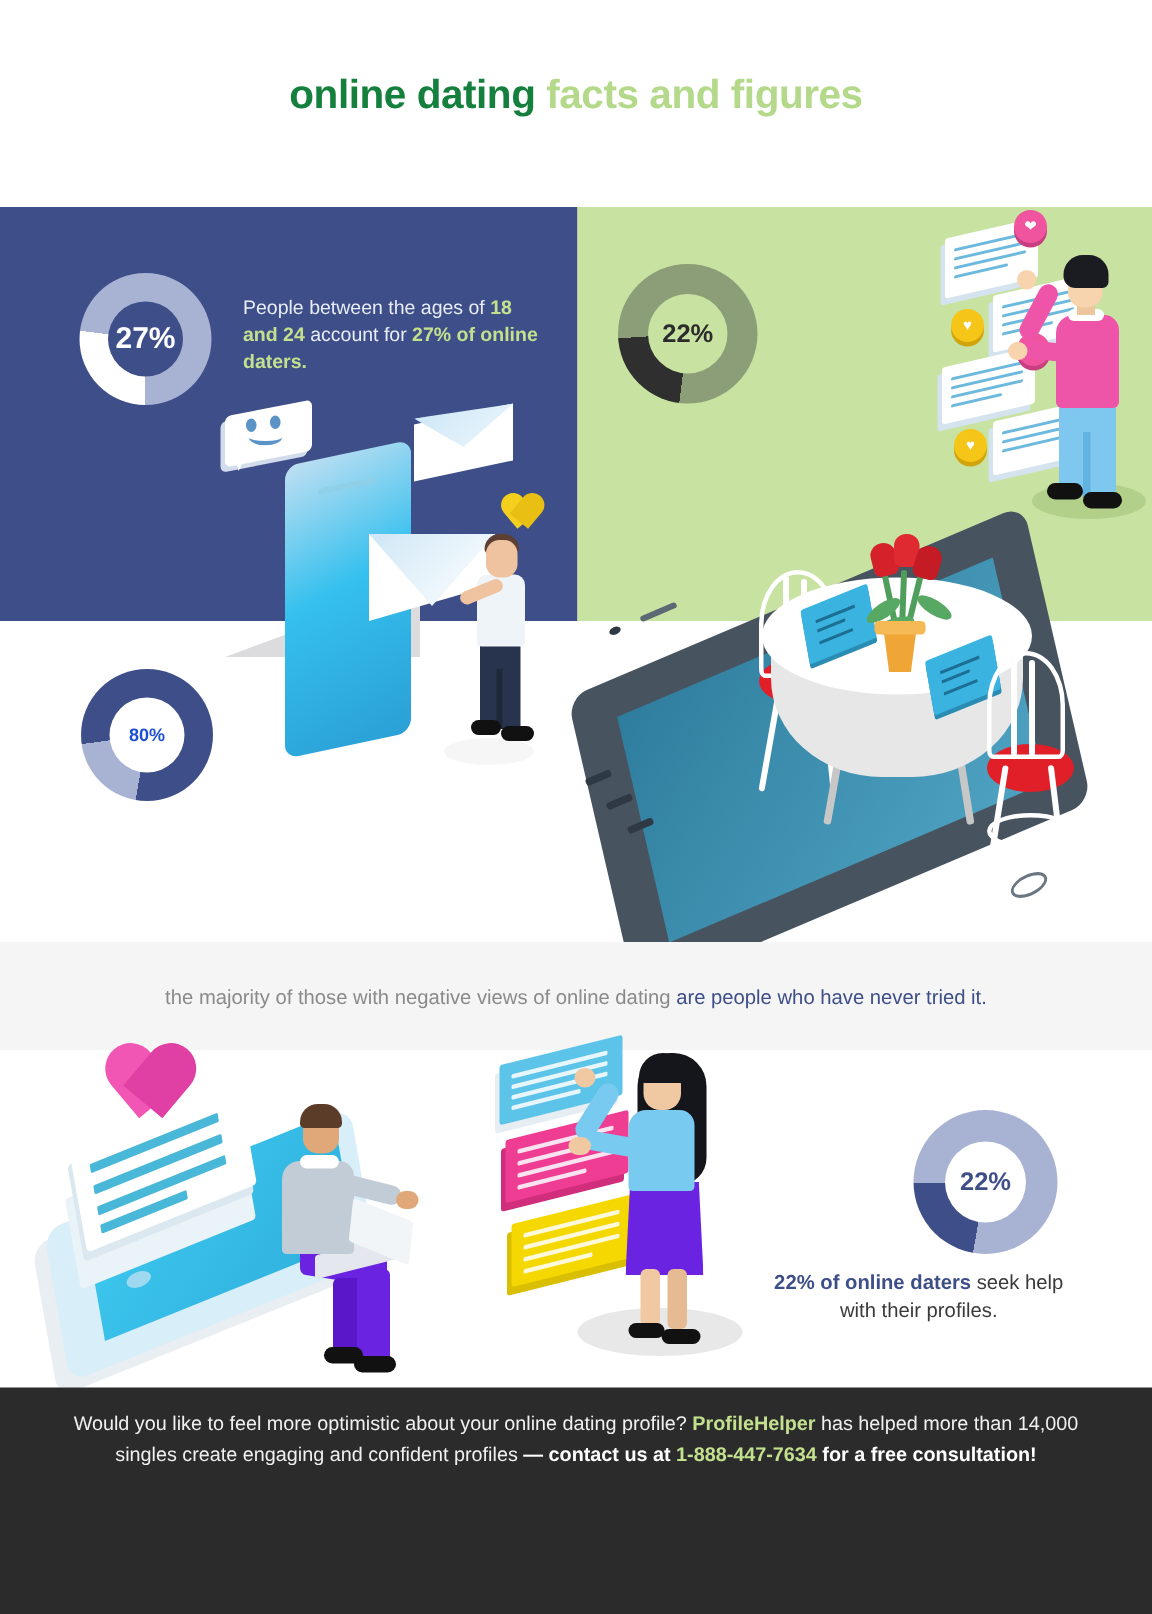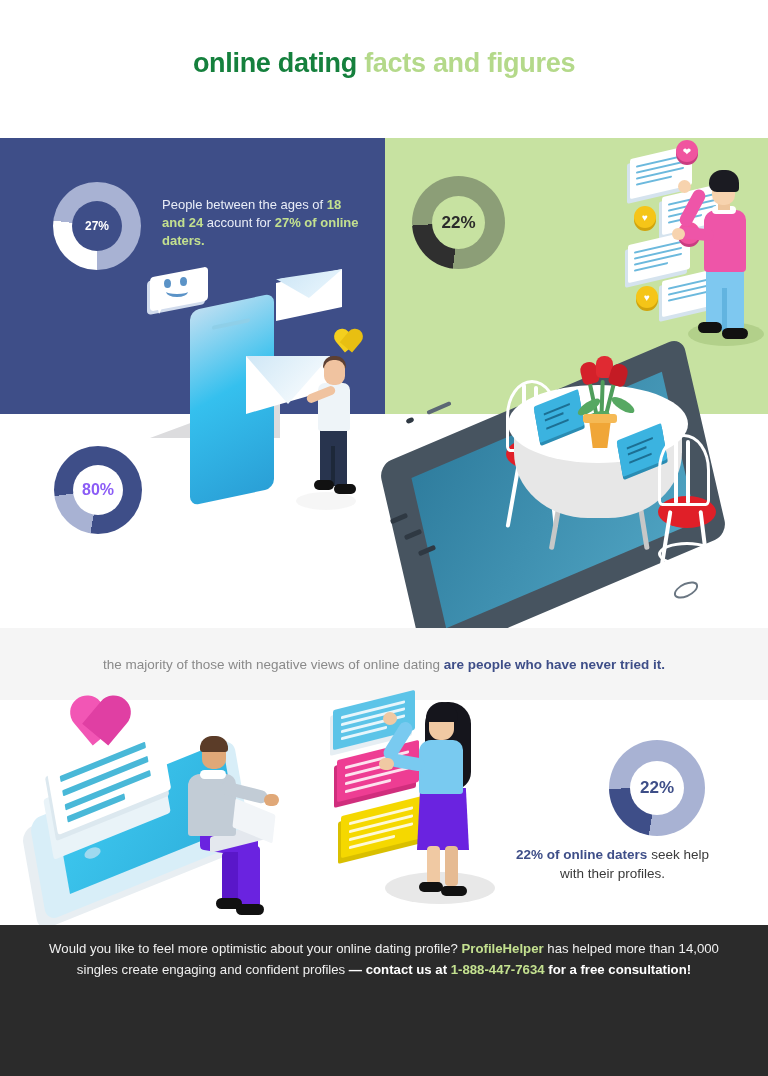--- a/index.html
+++ b/index.html
@@ -30,45 +30,45 @@
   .footer { position:absolute; left:0; top:925px; width:768px; height:151px; background:#2b2b2b; }
 
   
   .donut { position:absolute; border-radius:50%; }
   .donut .hole { position:absolute; border-radius:50%; display:flex;
                  align-items:center; justify-content:center;
                  font-weight:bold; }
 
   #donut-27 { left:53px; top:182px; width:88px; height:88px; }
   #donut-27 .hole { left:19px; top:19px; width:50px; height:50px; background:#3e4e88;
-                    color:#fff; font-size:12px; }
+                    color:#fff; font-size:20px; }
   #donut-22a { left:412px; top:176px; width:93px; height:93px; }
   #donut-22a .hole { left:20px; top:20px; width:53px; height:53px; background:#c7e2a1;
                      color:#2b2b2b; font-size:17px; }
   #donut-80 { left:54px; top:446px; width:88px; height:88px; }
   #donut-80 .hole { left:19px; top:19px; width:50px; height:50px; background:#fff;
-                    color:#8b5cf6; font-size:16px;text-align:right; }
+                    color:#1d4ed8; font-size:12px;text-align:right; }
   #donut-22b { left:609px; top:740px; width:96px; height:96px; }
   #donut-22b .hole { left:21px; top:21px; width:54px; height:54px; background:#fff;
                      color:#3e4e88; font-size:17px; }
 
   
   .stat-txt { position:absolute; line-height:1.38; }
   #txt-27 { left:162px; top:196px; width:200px; font-size:13px; color:#e9edf7; }
   #txt-27 b { color:#c3e08f; }
   #txt-22a { left:407px; top:281px; width:220px; font-size:13.5px; color:#3a3a3a; }
   #txt-22a b { color:#3e4e88; }
   #txt-80 { left:49px; top:540px; width:260px; font-size:13.5px; color:#3a3a3a; }
   #txt-80 b { color:#3e4e88; }
   #txt-22b { left:505px; top:846px; width:215px; font-size:13.5px; color:#3a3a3a; text-align:center; }
   #txt-22b b { color:#3e4e88;text-align:center; }
 
   .band-txt { position:absolute; left:54px; top:657px; width:660px; text-align:center;
               font-size:13.5px; color:#8a8a8a; }
-  .band-txt b { color:#3e4e88; font-weight:bold; }
+  .band-txt b { color:#3e4e88; font-weight:normal; }
 
   .footer-txt { position:absolute; left:34px; top:938px; width:700px; text-align:center;
                 font-size:13.2px; color:#f0f0f0; line-height:1.62; }
   .footer-txt b.green { color:#c3e08f; font-weight:bold; }
   .footer-txt b { font-weight:bold; color:#ffffff; }
 
   
   .logo { position:absolute; left:310px; top:1021px; width:148px; height:41px;
           background:#fff; display:flex; flex-direction:column;
           align-items:center; justify-content:center; }

